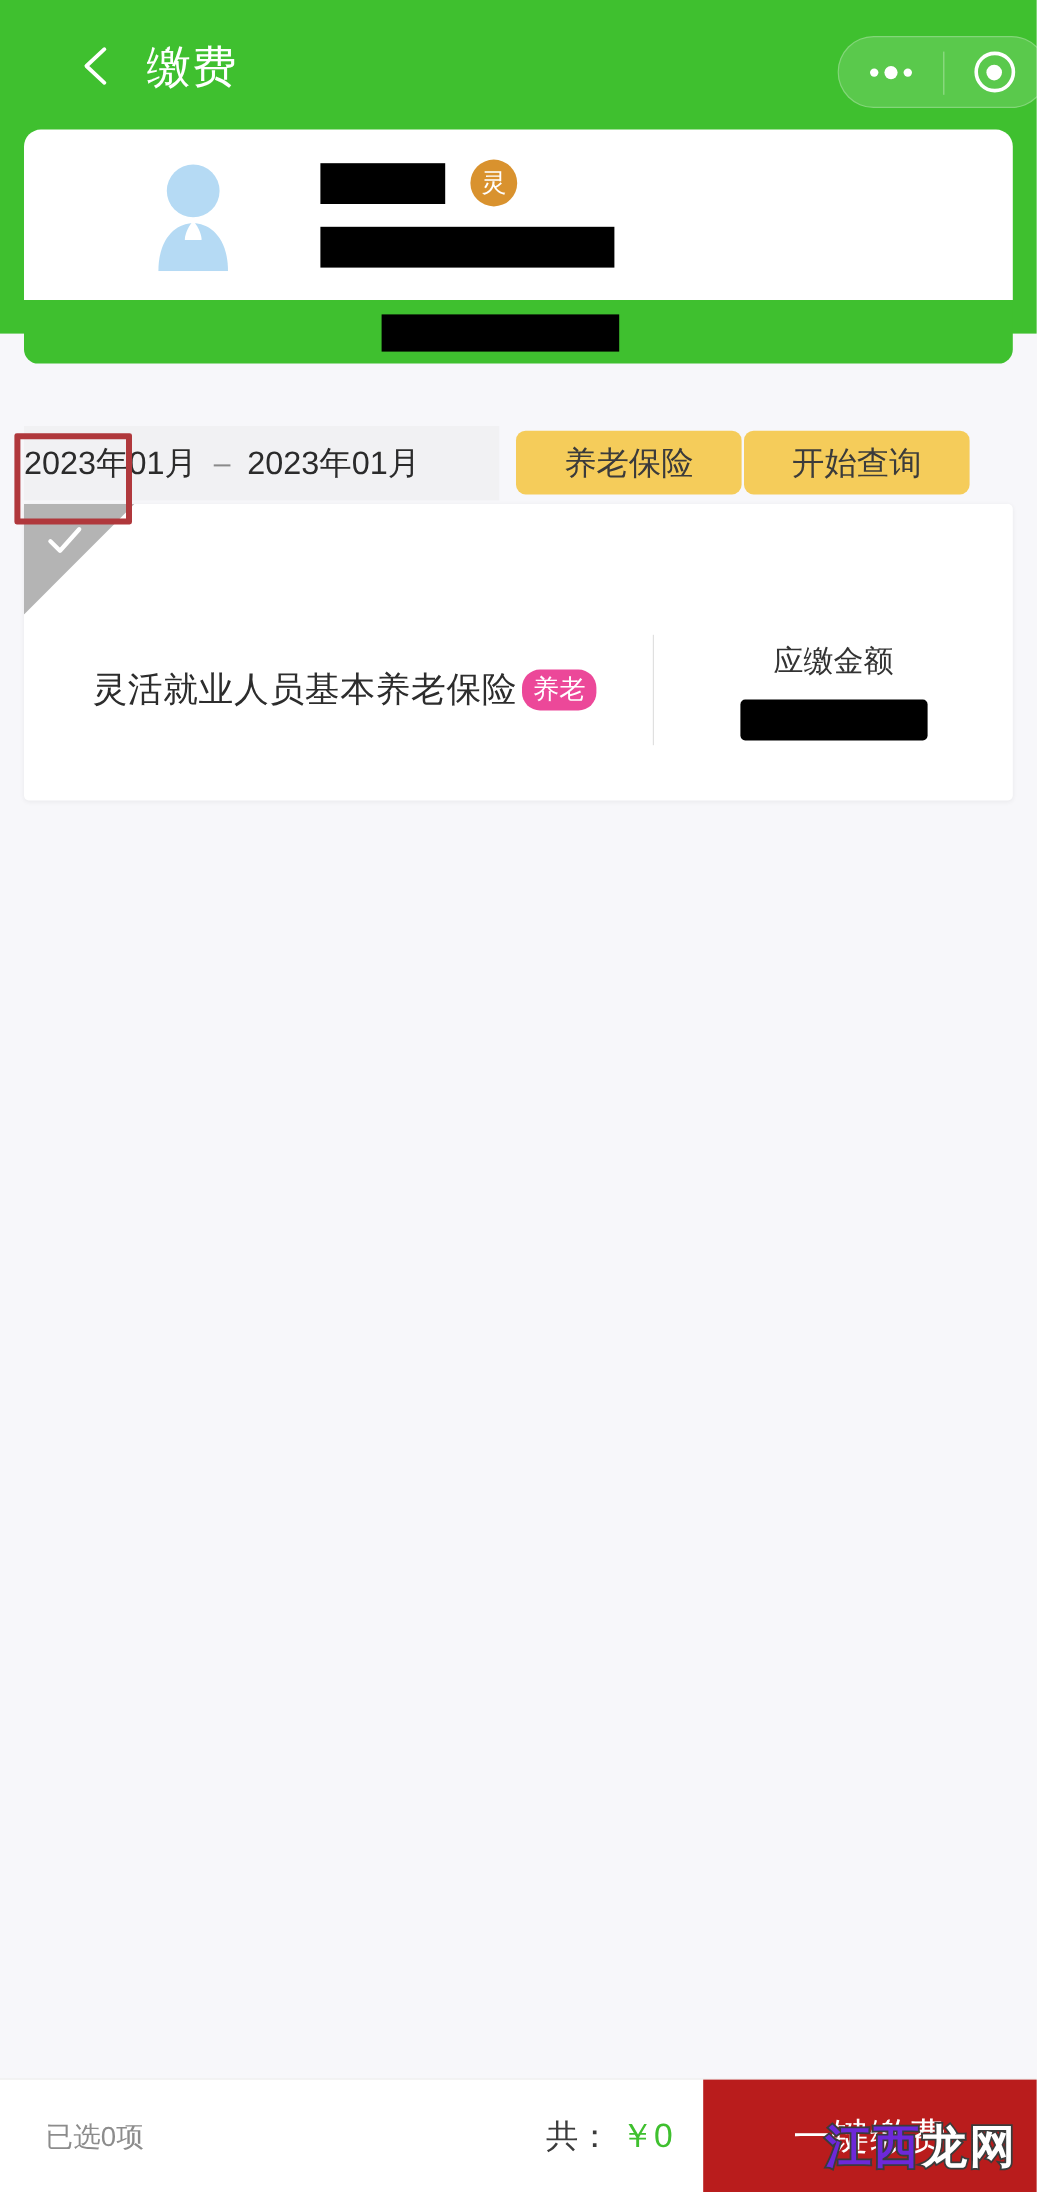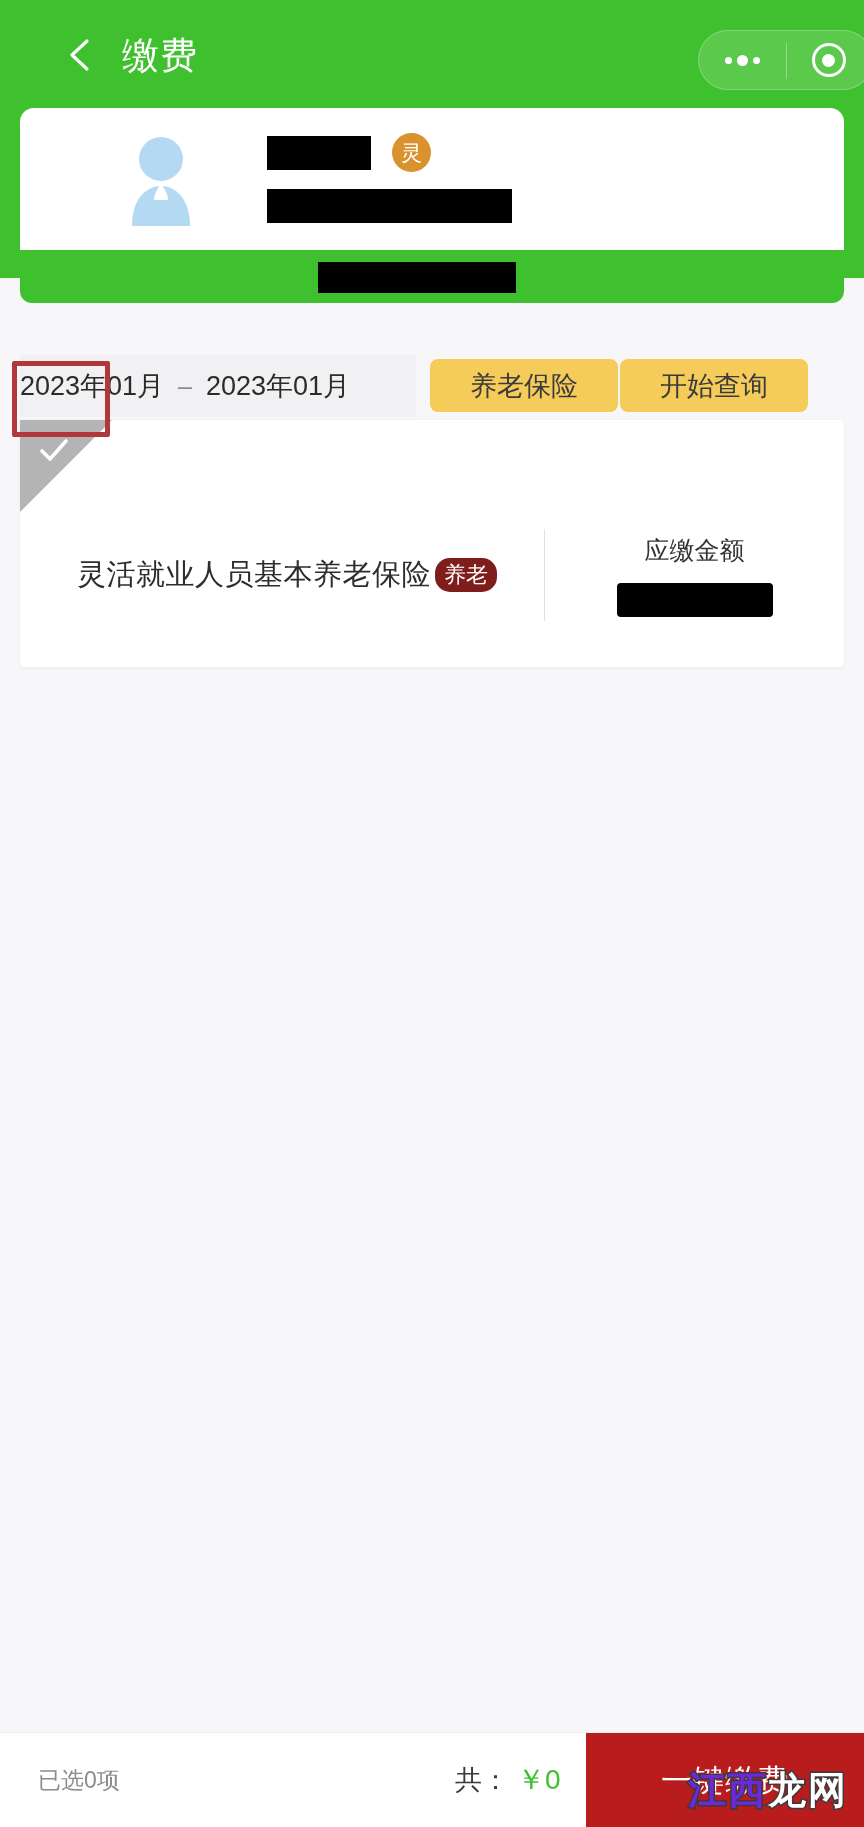--- a/index.html
+++ b/index.html
@@ -269,21 +269,21 @@
     justify-content: center;
     gap: 4px;
     padding-left: 10px;
   }
   .item-name {
     font-size: 29px;
     color: #2d2d2d;
     letter-spacing: 0.5px;
   }
   .tag-pension {
-    background: #7f1d1d;
+    background: #ec4899;
     color: #ffffff;
     font-size: 22px;
     padding: 3px 9px;
     border-radius: 15px;
     line-height: 1.25;
   }
   .col-divider {
     width: 1px;
     height: 92px;
     background: #e0e0e0;

